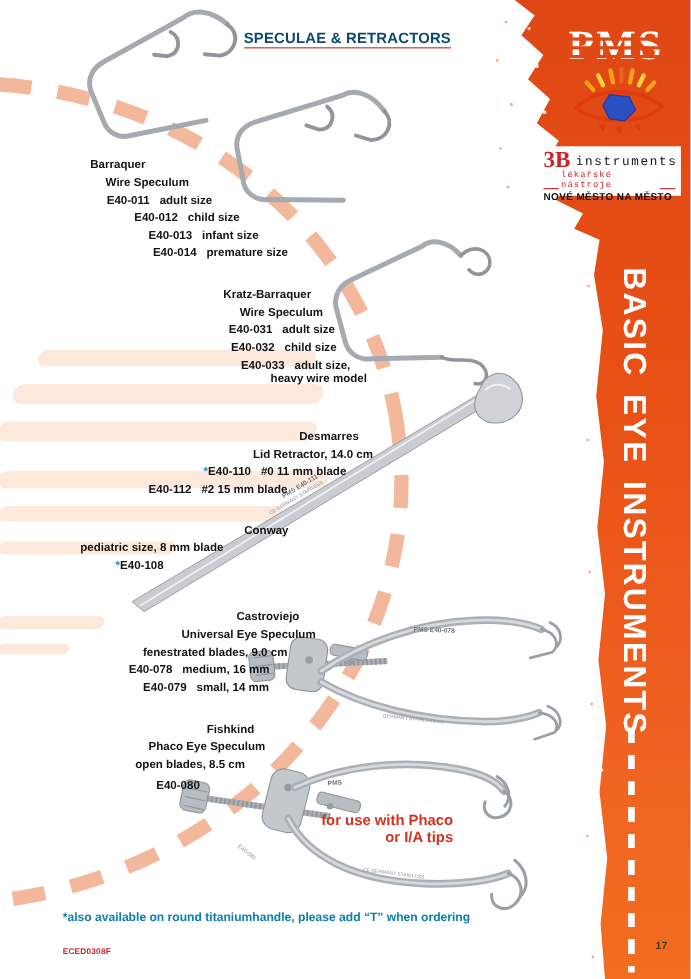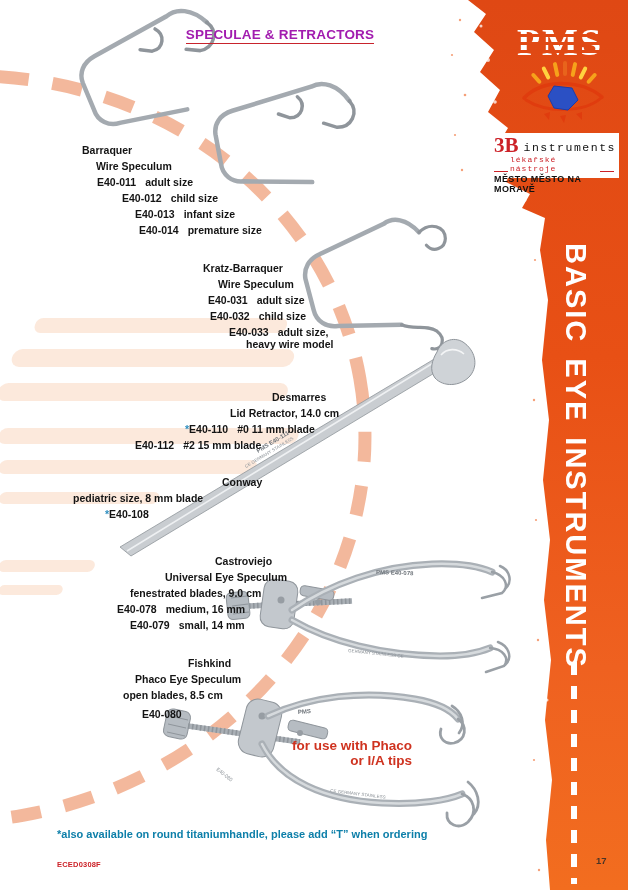--- a/index.html
+++ b/index.html
@@ -28,22 +28,22 @@
 
   .side-title{position:absolute;left:592px;top:243px;width:414px;height:30px;
               transform:rotate(90deg);transform-origin:top left;
               font-size:29px;font-weight:bold;letter-spacing:2px;word-spacing:5px;
               color:#ffffff;white-space:nowrap;}
   .side-dashes{position:absolute;left:571px;top:662px;width:6px;height:222px;
                background:repeating-linear-gradient(180deg,#ffffff 0 13px,rgba(0,0,0,0) 13px 24px);}
   .page-num{position:absolute;left:596px;top:855px;font-size:9.5px;font-weight:bold;color:#4a3527;}
 
   
-  .headline{position:absolute;left:150px;top:27px;width:260px;text-align:center;
-            font-size:13.5px;font-weight:bold;color:#a21caf;letter-spacing:0.2px;}
+  .headline{position:absolute;left:150px;top:27px;width:260px;text-align:right;
+            font-size:13.5px;font-weight:bold;color:#0c4a6e;letter-spacing:0.2px;}
   .headline .inner{display:inline-block;border-bottom:1.5px solid #c8232c;padding-bottom:1px;}
 
   
   .pblock{position:absolute;line-height:16px;font-size:10.5px;font-weight:bold;white-space:nowrap;}
   .pblock div{height:16px;}
   .ptitle{color:#141414;}
   .code{color:#141414;}
   .desc{margin-left:9px;color:#141414;}
   .star{color:#2f8fc0;}
   .wrapline{margin-top:-4px;}
@@ -225,21 +225,21 @@
   <div class="b3-box">
     <div class="b3-row1">
       <span class="b3-name">3B</span>
       <span class="b3-name2">instruments</span>
     </div>
     <div class="b3-sub">
       <span class="rule"></span>
       <span class="b3-subtxt">lékařské nástroje</span>
       <span class="rule"></span>
     </div>
-    <div class="b3-city">MĚSTO MĚSTO NA MORAVĚ</div>
+    <div class="b3-city">NOVÉ MĚSTO NA MĚSTO</div>
   </div>
 
   <div class="side-title">BASIC EYE INSTRUMENTS</div>
   <div class="side-dashes"></div>
   <div class="page-num">17</div>
 
   <div class="headline">
     <span class="inner">SPECULAE &amp; RETRACTORS</span>
   </div>
 
@@ -250,21 +250,21 @@
     <div style="margin-left:44px"><span class="code">E40-012</span><span class="desc">child size</span></div>
     <div style="margin-left:57px"><span class="code">E40-013</span><span class="desc">infant size</span></div>
     <div style="margin-left:61px"><span class="code">E40-014</span><span class="desc">premature size</span></div>
   </div>
 
   <div class="pblock" style="left:203px;top:260px;">
     <div class="ptitle" style="margin-left:0">Kratz-Barraquer</div>
     <div class="ptitle" style="margin-left:15px">Wire Speculum</div>
     <div style="margin-left:5px"><span class="code">E40-031</span><span class="desc">adult size</span></div>
     <div style="margin-left:7px"><span class="code">E40-032</span><span class="desc">child size</span></div>
-    <div style="margin-left:26px"><span class="code">E40-033</span><span class="desc">adult size,</span></div>
+    <div style="margin-left:16px"><span class="code">E40-033</span><span class="desc">adult size,</span></div>
     <div class="wrapline" style="margin-left:43px">heavy wire model</div>
   </div>
 
   <div class="pblock" style="left:135px;top:389px;">
     <div class="ptitle" style="margin-left:137px">Desmarres</div>
     <div class="ptitle" style="margin-left:95px">Lid Retractor, 14.0 cm</div>
     <div style="margin-left:50px"><span class="star">*</span><span class="code">E40-110</span><span class="desc">#0 11 mm blade</span></div>
     <div style="margin-left:0"><span class="code">E40-112</span><span class="desc">#2 15 mm blade</span></div>
   </div>
 

